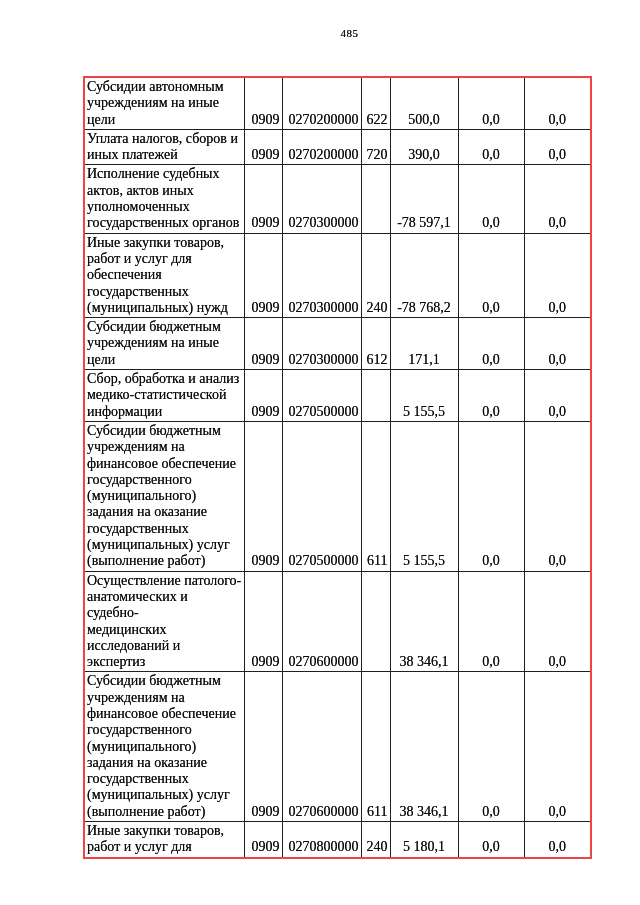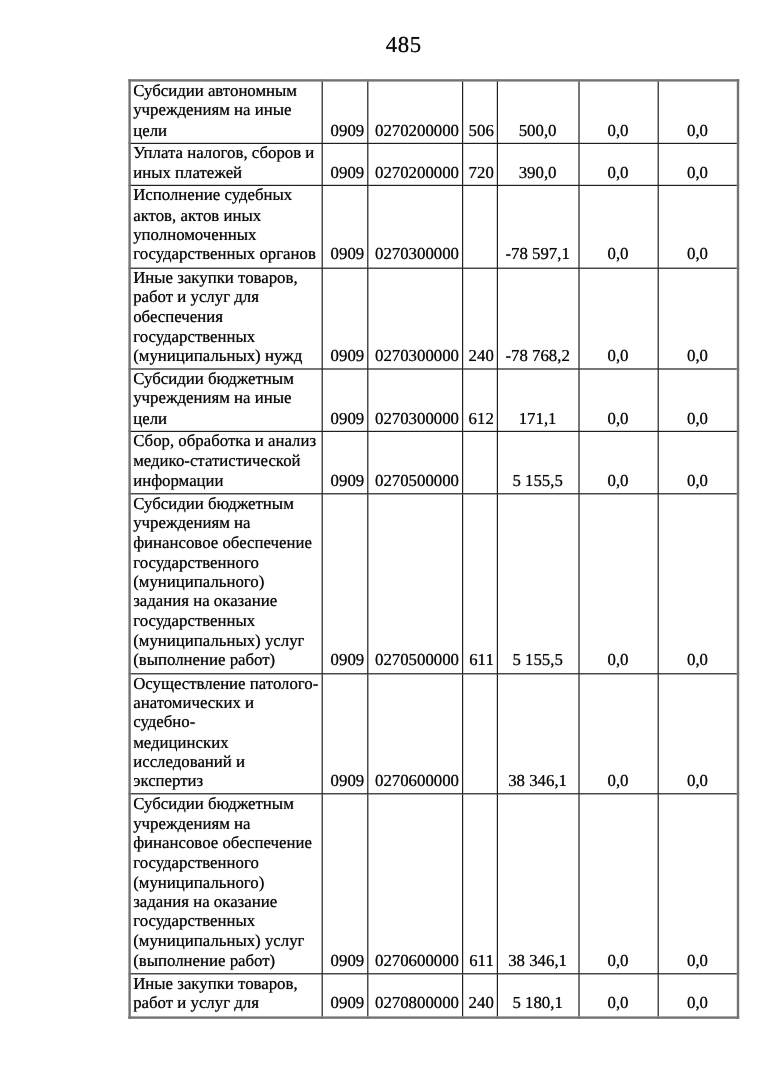--- a/index.html
+++ b/index.html
@@ -14,35 +14,34 @@
     background: #ffffff;
     overflow: hidden;
     font-family: "Liberation Serif", serif;
     color: #0b0b0b;
     
     text-shadow: 0 0 0.6px rgba(0,0,0,0.8);
   }
   .page-number {
     position: absolute;
     top: 27px;
-    left: 83px;
+    left: 96px;
     width: 507px;
     text-align: center;
-    font-size: 19px;
+    font-size: 11px;
     letter-spacing: 0.5px;
   }
   table.budget {
     position: absolute;
     left: 83px;
-    top: 66px;
+    top: 76px;
     width: 507px;
     border-collapse: collapse;
     table-layout: fixed;
-    border: 2px solid #737373;
-    margin-left: 24px;
+    border: 2px solid #ef4444;
   }
   table.budget td {
     border: 1.5px solid #1f1f1f;
     vertical-align: bottom;
     font-size: 14px;
     line-height: 16.3px;
     padding: 1px 2px 1px 2px;
     overflow: hidden;
   }
   td.c0 {
@@ -77,21 +76,21 @@
       <col style="width:66px">
       <col style="width:67px">
     </colgroup>
     <tbody>
         <tr>
           <td class="c0">Субсидии автономным
 учреждениям на иные
 цели</td>
           <td class="c1">0909</td>
           <td class="c2">0270200000</td>
-          <td class="c3">506</td>
+          <td class="c3">622</td>
           <td class="c4">500,0</td>
           <td class="c5">0,0</td>
           <td class="c6">0,0</td>
         </tr>
         <tr>
           <td class="c0">Уплата налогов, сборов и
 иных платежей</td>
           <td class="c1">0909</td>
           <td class="c2">0270200000</td>
           <td class="c3">720</td>

